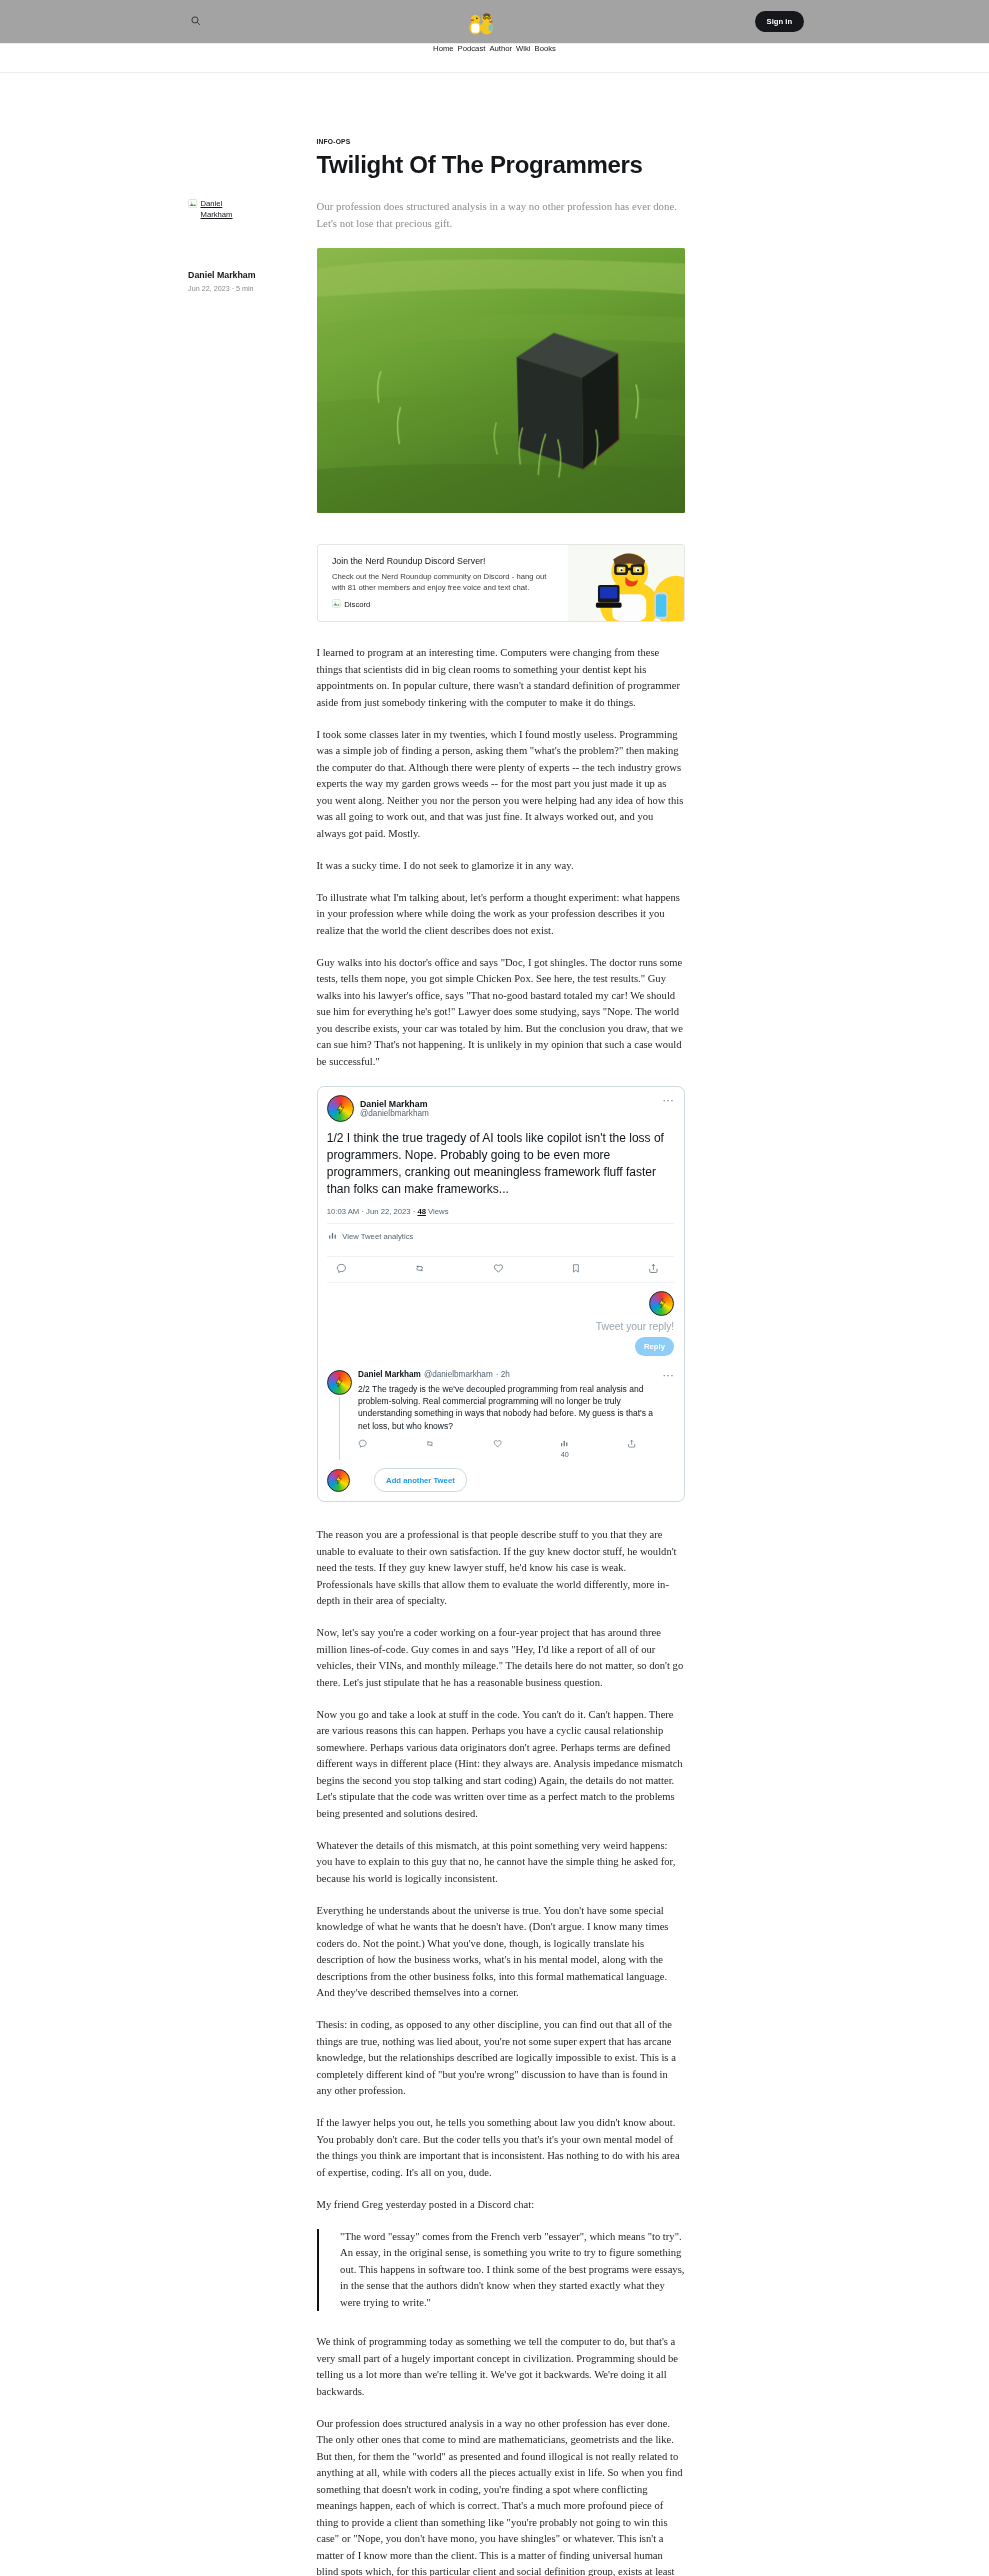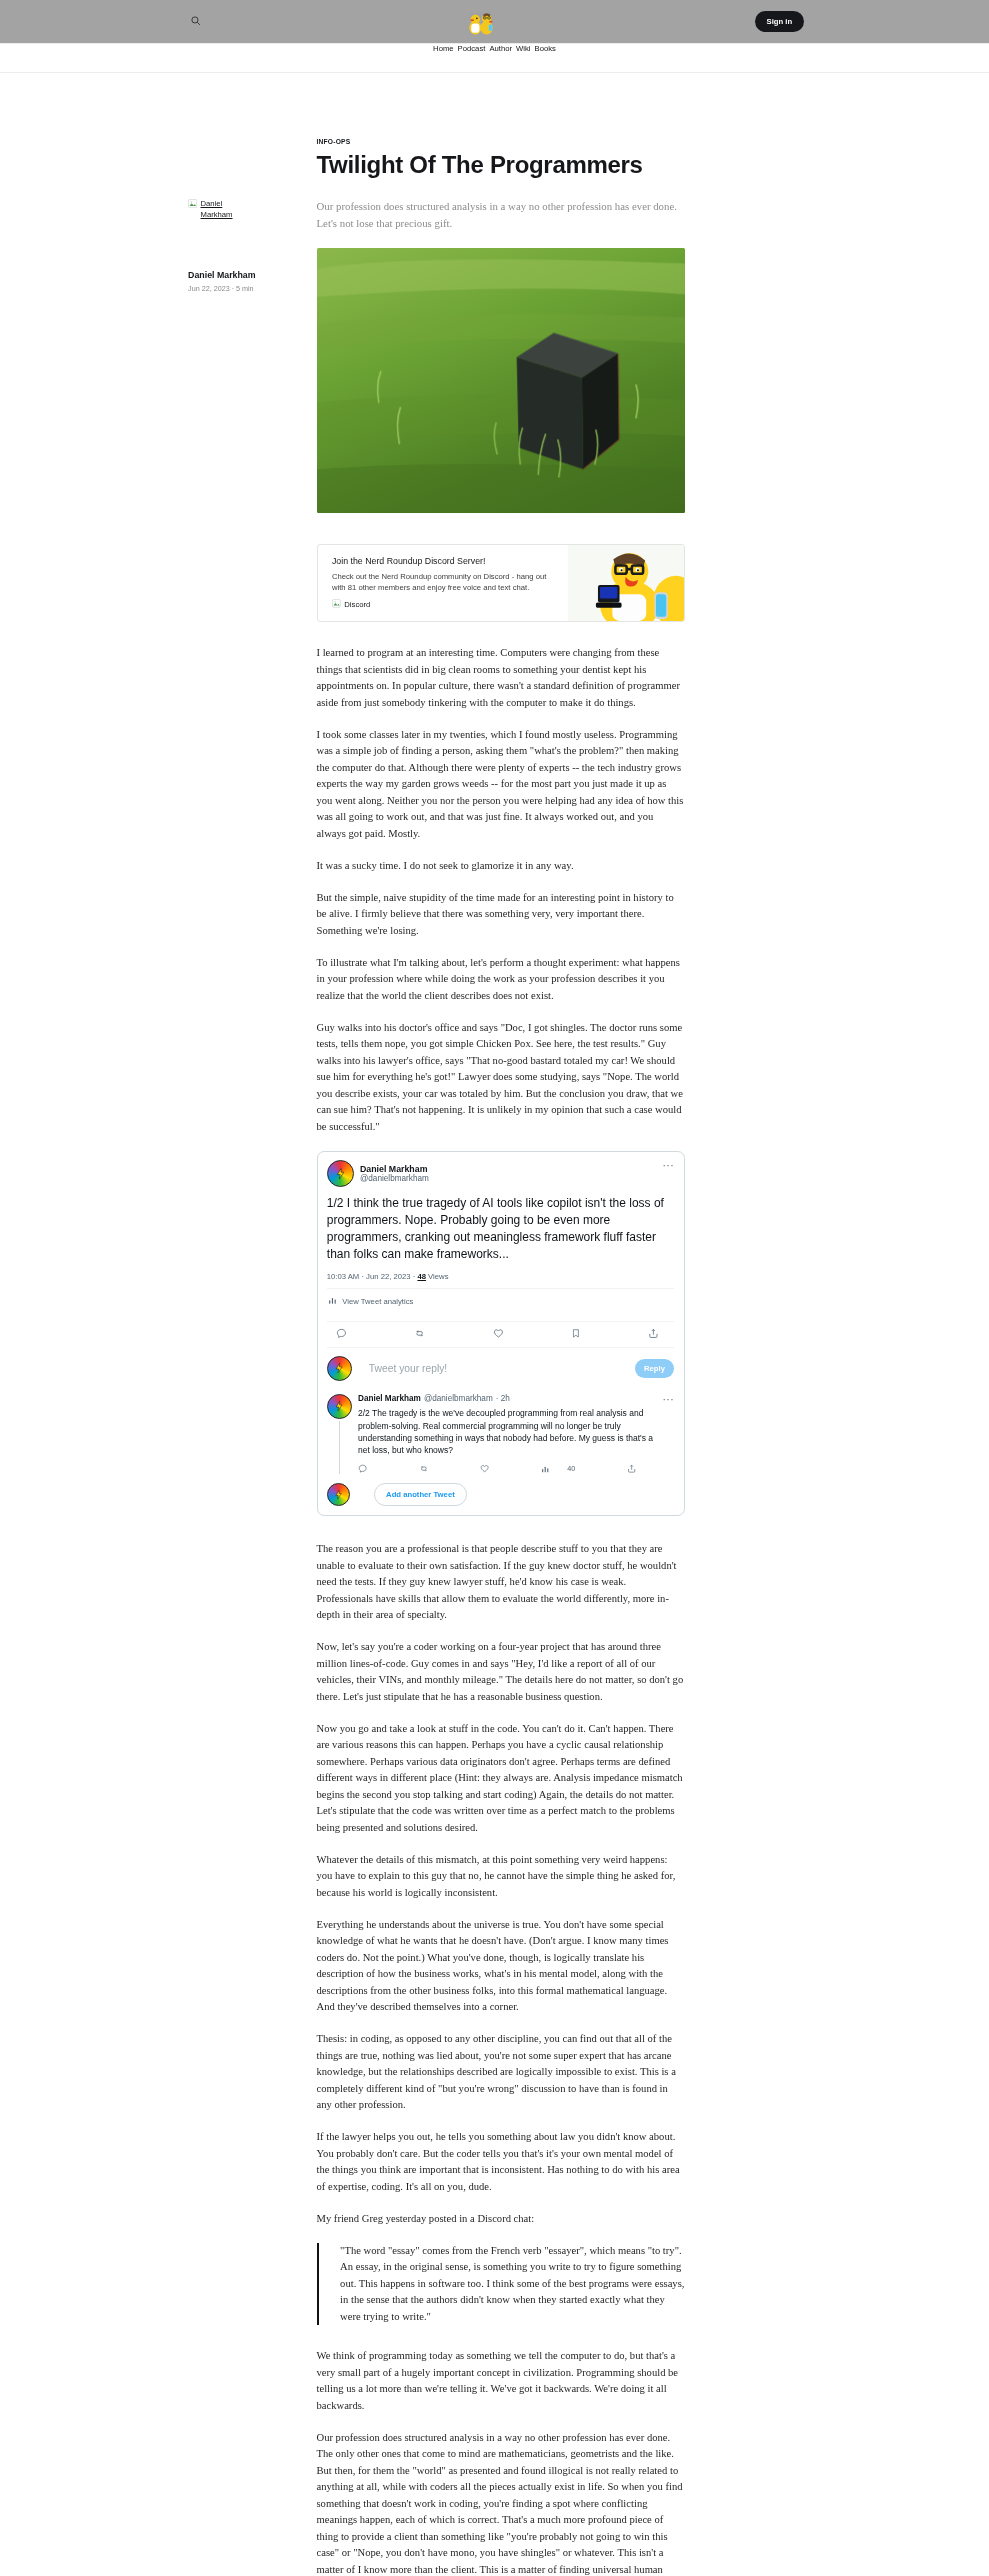--- a/index.html
+++ b/index.html
@@ -50,22 +50,22 @@
   .pw-52{width:27px;height:27px;} .pw-48{width:25px;height:25px;} .pw-44{width:23px;height:23px;}
   .tw-name { font-weight:700; font-size:8.8px; }
   .tw-handle { color:#536471; font-size:8.2px; }
   .tw-dots { margin-left:auto; color:#536471; font-size:10.3px; letter-spacing:0.5px; align-self:flex-start; cursor:pointer; }
   .tw-text { font-size:12px; line-height:17px; margin-top:8.2px; }
   .tw-meta { margin-top:9.3px; font-size:7.7px; color:#536471; }
   .tw-meta b { color:#0f1419;text-decoration:underline; }
   .tw-div { border-top:0.5px solid #eff3f4; margin-top:7.2px; }
   .tw-analytics { display:flex; align-items:center; gap:5.2px; padding:6.7px 1px; font-size:7.7px; color:#536471; cursor:pointer; }
   .tw-actions { display:flex; justify-content:space-between; padding:6.2px 15.5px 2.1px 9.3px; }
-  .tw-actions .ic, .tw-actions2 .ic { cursor:pointer; display:flex; align-items:flex-end; gap:18px; color:#536471; font-size:7.2px; }
-  .reply-row { border-top:0.5px solid #eff3f4; margin-top:5.2px; padding-top:8.2px; display:flex; align-items:center; gap:17px; }
+  .tw-actions .ic, .tw-actions2 .ic { cursor:pointer; display:flex; align-items:flex-end; gap:2px; color:#536471; font-size:7.2px;flex-direction:column; }
+  .reply-row { border-top:0.5px solid #eff3f4; margin-top:5.2px; padding-top:8.2px; display:flex; align-items:flex-end; gap:5px;flex-direction:column; }
   .reply-ph { color:#9aa5ad; font-size:10.3px; }
   .reply-btn { margin-left:auto; background:#8ecdf8; border:none; color:#fff; font-weight:700; font-size:7.7px; border-radius:10.3px; padding:5.2px 9.3px; cursor:pointer; }
   .reply-tweet { display:flex; gap:6.2px; margin-top:13.4px; }
   .rt-rail { display:flex; flex-direction:column; align-items:center; flex-shrink:0; }
   .rt-line { width:1px; background:#cfd9de; flex:1; margin-top:2.1px; }
   .rt-body { flex:1; }
   .rt-namerow { display:flex; gap:3.1px; align-items:baseline; font-size:8.2px; }
   .rt-name { font-weight:700; }
   .rt-handle,.rt-time { color:#536471; }
   .rt-text { font-size:8.5px; line-height:12.4px; margin-top:2.1px; width:309px; }
@@ -204,21 +204,20 @@
           <rect x="168" y="92" width="26" height="52" rx="8" fill="#cfd6da"></rect>
           <rect x="171" y="96" width="20" height="44" rx="5" fill="#49c3f2"></rect>
         </svg>
       </div>
     </div>
 
     <div class="body-text">
         <p>I learned to program at an interesting time. Computers were changing from these things that scientists did in big clean rooms to something your dentist kept his appointments on. In popular culture, there wasn't a standard definition of programmer aside from just somebody tinkering with the computer to make it do things.</p>
         <p>I took some classes later in my twenties, which I found mostly useless. Programming was a simple job of finding a person, asking them "what's the problem?" then making the computer do that. Although there were plenty of experts -- the tech industry grows experts the way my garden grows weeds -- for the most part you just made it up as you went along. Neither you nor the person you were helping had any idea of how this was all going to work out, and that was just fine. It always worked out, and you always got paid. Mostly.</p>
         <p>It was a sucky time. I do not seek to glamorize it in any way.</p>
-        <p>But the simple, naive stupidity of the time made for an interesting point in history to be alive. I firmly believe that there was something very, very important there. Something we're losing.</p>
         <p>To illustrate what I'm talking about, let's perform a thought experiment: what happens in your profession where while doing the work as your profession describes it you realize that the world the client describes does not exist.</p>
         <p>Guy walks into his doctor's office and says "Doc, I got shingles. The doctor runs some tests, tells them nope, you got simple Chicken Pox. See here, the test results." Guy walks into his lawyer's office, says "That no-good bastard totaled my car! We should sue him for everything he's got!" Lawyer does some studying, says "Nope. The world you describe exists, your car was totaled by him. But the conclusion you draw, that we can sue him? That's not happening. It is unlikely in my opinion that such a case would be successful."</p>
       </div>
 
     <div class="tweet-card">
       <div class="tw-head">
         <div class="pinwheel pw-52">
           <svg width="11.3" height="11.3" viewBox="0 0 24 24">
               <polygon points="13,1 5,14 11,14 9,23 19,9 13,9" fill="#ffd500" stroke="#1a1a1a" stroke-width="1.2"></polygon>
             </svg>

